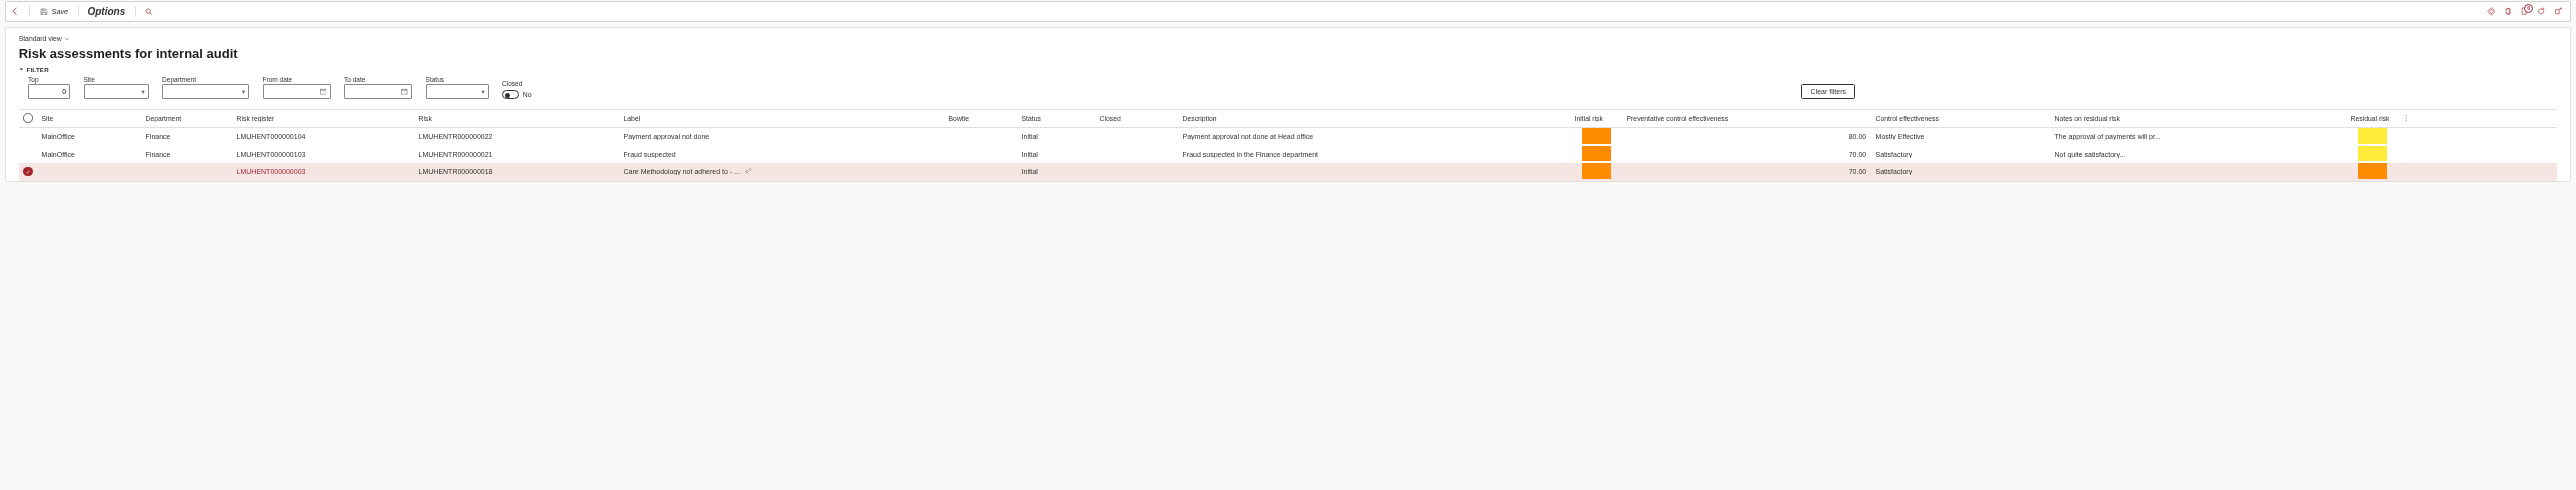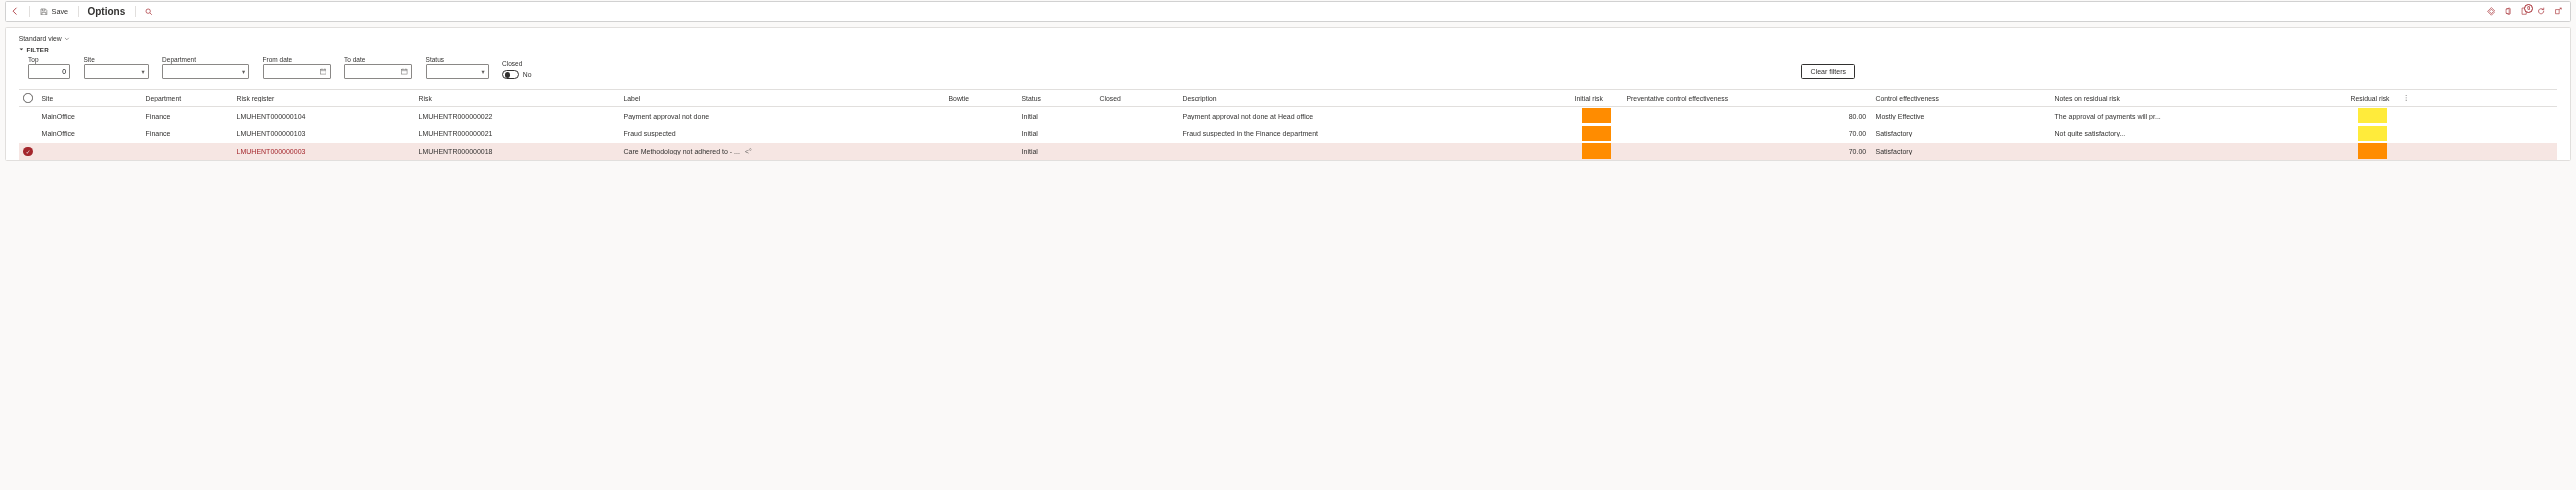--- a/index.html
+++ b/index.html
@@ -5,21 +5,21 @@
   * { box-sizing: border-box; margin: 0; padding: 0; }
   html, body { font-family: "Segoe UI", Arial, sans-serif; font-size: 6.8px; color: #323130; background: #faf9f8; width: 2576px; }
   body { overflow-x: auto; }
 
   
   .toolbar {
     display: flex; align-items: center; height: 21px;
     background: #fff; border: 0.5px solid #d1d1d1; border-radius: 1.6px;
     margin: 1px 5.2px 0 5.2px; padding: 0 4.2px;
   }
-  .toolbar .left { display: flex; align-items: center; gap: 7.3px; }
+  .toolbar .left { display: flex; align-items: center; gap: 7.3px; font-style: italic; }
   .toolbar .right { margin-left: auto; display: flex; align-items: center; gap: 7.3px; padding-right: 3.1px; }
   .tb-icon { width: 9.4px; height: 9.4px; display: inline-flex; align-items: center; justify-content: center; color: #a4262c; cursor: pointer; }
   .tb-icon.gray { color: #605e5c; }
   .tb-btn-group { display: flex; align-items: center; gap: 3.1px; cursor: pointer; }
   .tb-sep { width: 0.5px; height: 11.4px; background: #e1dfdd; margin: 0 2.1px; }
   .tb-text { font-size: 7.3px; color: #323130; }
   .tb-options { font-weight: 600; color: #323130; font-size: 10px; }
   .badge-circle {
     width: 9.4px; height: 9.4px; border: 0.8px solid #a4262c; border-radius: 50%;
     display: inline-flex; align-items: center; justify-content: center;
@@ -153,20 +153,21 @@
 
   <div class="view-selector">
     <span>Standard view</span>
     <span>
       <svg width="5.7" height="5.7" viewBox="0 0 12 12">
           <path d="M2 4l4 4 4-4" stroke="#605e5c" stroke-width="1.3" fill="none"></path>
         </svg>
     </span>
   </div>
 
+  <div class="page-title">Risk assessments for internal audit</div>
 
   <div class="filter-header">
     <span>
       <svg width="4.7" height="4.7" viewBox="0 0 10 10">
           <path d="M1 3l4 4 4-4z" fill="#323130"></path>
         </svg>
     </span>
     <span>FILTER</span>
   </div>
 

